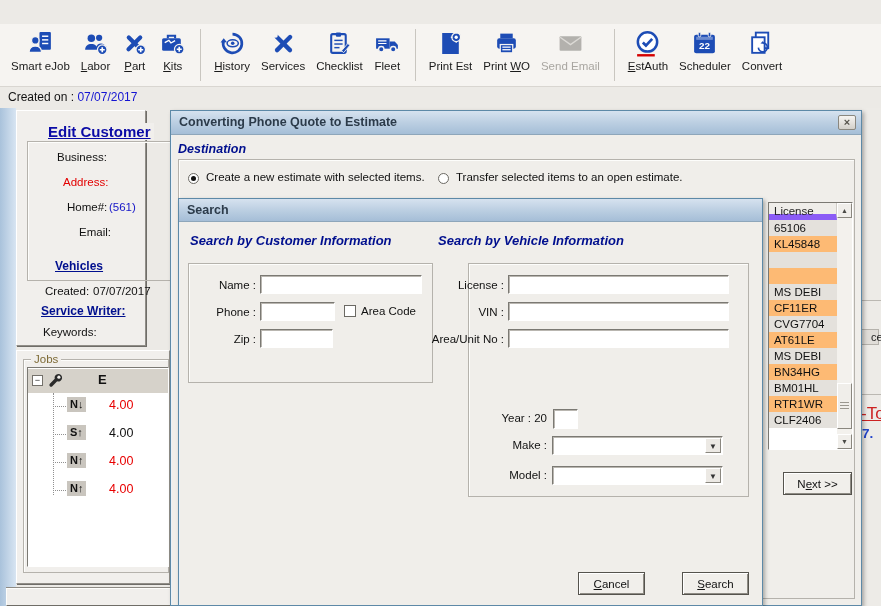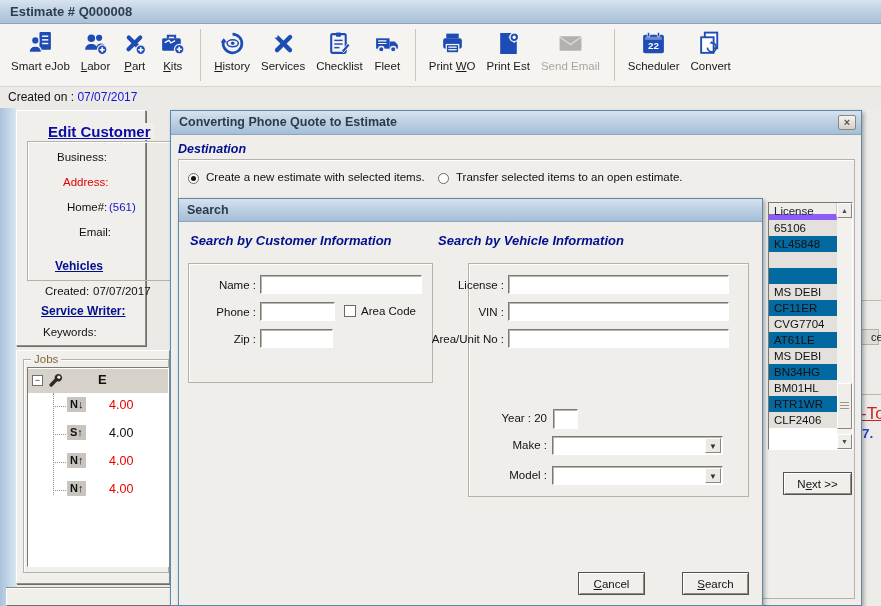--- a/index.html
+++ b/index.html
@@ -92,39 +92,36 @@
   .btn3{position:absolute;background:#f1efeb;border:1px solid #55534d;
     box-shadow:inset 1px 1px 0 #ffffff, inset -1px -1px 0 #8e8b84;
     font-size:11.5px;color:#111;text-align:center;font-family:"Liberation Sans",sans-serif;}
 
   
   .llist{position:absolute;background:#fff;border:1px solid;border-color:#7b7973 #ffffff #ffffff #7b7973;}
   .lhead{position:absolute;left:0;top:0;right:15px;height:17px;background:#efede9;
     border-bottom:6px solid #8b5cf6;border-right:1px solid #cfccc6;
     font-size:11.5px;line-height:16px;padding-left:5px;color:#222;}
   .lrows{position:absolute;left:0;top:17px;right:15px;bottom:0;overflow:hidden;}
-  .lrow{height:16px;font-size:11.5px;line-height:16px;padding-left:5px;color:#111;background:#0369a1;white-space:nowrap;}
+  .lrow{height:16px;font-size:11.5px;line-height:16px;padding-left:5px;color:#111;background:#fdba74;white-space:nowrap;}
   .lrow.alt{background:#e4e1dc;}
   .sbar{position:absolute;right:0;top:0;width:15px;bottom:0;background:#f3f1ed;}
   .sb{position:absolute;left:0;width:15px;height:15px;background:#f0eeea;
     border:1px solid;border-color:#ffffff #8a877f #8a877f #ffffff;
     font-size:7px;color:#4a4a46;text-align:center;line-height:13px;}
   .sthumb{position:absolute;left:0;width:15px;background:#f0eeea;
     border:1px solid;border-color:#ffffff #8a877f #8a877f #ffffff;}
   .grip{margin:18px auto 0 auto;width:9px;height:8px;
     background:repeating-linear-gradient(180deg,#9a978f 0 1px,transparent 1px 3px);}
 </style>
 </head>
 <body>
 
 <div id="stage">
 
-  <div class="titlebar">
-    <span>Estimate # Q000008</span>
-  </div>
 
   <div class="toolbar">
       <div class="tbtn">
         <div class="ticon">
           <svg viewBox="0 0 26 26" width="27" height="27">
             <rect x="12" y="2" width="11" height="17" rx="1" fill="#1d4cb5"></rect>
             <g stroke="#fff" stroke-width="1.4">
               <line x1="14.5" y1="6" x2="20.5" y2="6"></line>
               <line x1="14.5" y1="9.5" x2="20.5" y2="9.5"></line>
               <line x1="14.5" y1="13" x2="20.5" y2="13"></line>
@@ -214,60 +211,70 @@
             <path d="M2 8h13v10H2z" fill="#1d4cb5"></path>
             <path d="M15 11h5l3 3.5V18h-8z" fill="#1d4cb5"></path>
             <circle cx="7" cy="18.5" r="2.6" fill="#1d4cb5" stroke="#f6f4f1" stroke-width="1.3"></circle>
             <circle cx="18.5" cy="18.5" r="2.6" fill="#1d4cb5" stroke="#f6f4f1" stroke-width="1.3"></circle>
             <path d="M4 10.5h8M4 13h8" stroke="#fff" stroke-width="1.2"></path>
           </svg>
         </div>
         <div class="tlabel">Fleet</div>
       </div>
       <div class="tsep"></div>
-      <div class="tbtn">
-        <div class="ticon">
-          <svg viewBox="0 0 26 26" width="27" height="27">
-            <rect x="4" y="8" width="18" height="10" rx="2" fill="#1d4cb5"></rect>
-            <rect x="7" y="3.5" width="12" height="4.5" fill="#1d4cb5"></rect>
-            <rect x="7" y="14" width="12" height="8" fill="#1d4cb5" stroke="#f6f4f1" stroke-width="1.2"></rect>
-            <g stroke="#fff" stroke-width="1.2">
-              <line x1="9" y1="16.5" x2="17" y2="16.5"></line>
-              <line x1="9" y1="19" x2="17" y2="19"></line>
-            </g>
-          </svg>
-        </div>
-        <div class="tlabel">Print <u>W</u>O</div>
-      </div>
       <div class="tbtn">
         <div class="ticon">
           <svg viewBox="0 0 26 26" width="27" height="27">
             <path d="M5 3h11l5 5v15H5z" fill="#1d4cb5"></path>
             <circle cx="18.5" cy="7" r="4.2" fill="#1d4cb5" stroke="#f6f4f1" stroke-width="1.2"></circle>
             <circle cx="18.5" cy="7" r="1.6" fill="#fff"></circle>
             <g stroke="#f6f4f1" stroke-width="1.3">
               <line x1="18.5" y1="1.8" x2="18.5" y2="3.4"></line>
               <line x1="18.5" y1="10.6" x2="18.5" y2="12.2"></line>
               <line x1="13.3" y1="7" x2="14.9" y2="7"></line>
               <line x1="22.1" y1="7" x2="23.7" y2="7"></line>
             </g>
           </svg>
         </div>
         <div class="tlabel">Print Est</div>
       </div>
+      <div class="tbtn">
+        <div class="ticon">
+          <svg viewBox="0 0 26 26" width="27" height="27">
+            <rect x="4" y="8" width="18" height="10" rx="2" fill="#1d4cb5"></rect>
+            <rect x="7" y="3.5" width="12" height="4.5" fill="#1d4cb5"></rect>
+            <rect x="7" y="14" width="12" height="8" fill="#1d4cb5" stroke="#f6f4f1" stroke-width="1.2"></rect>
+            <g stroke="#fff" stroke-width="1.2">
+              <line x1="9" y1="16.5" x2="17" y2="16.5"></line>
+              <line x1="9" y1="19" x2="17" y2="19"></line>
+            </g>
+          </svg>
+        </div>
+        <div class="tlabel">Print <u>W</u>O</div>
+      </div>
       <div class="tbtn disabled">
         <div class="ticon">
           <svg viewBox="0 0 26 26" width="27" height="27">
             <rect x="2.5" y="6" width="21" height="14" rx="1" fill="#b3b1ad"></rect>
             <path d="M3 7l10 7L23 7" fill="none" stroke="#dcdad6" stroke-width="1.4"></path>
           </svg>
         </div>
         <div class="tlabel">Send Email</div>
       </div>
       <div class="tsep"></div>
+      <div class="tbtn">
+        <div class="ticon">
+          <svg viewBox="0 0 26 26" width="27" height="27">
+            <circle cx="13" cy="11.5" r="9.3" fill="#fff" stroke="#1d4cb5" stroke-width="2.4"></circle>
+            <path d="M8.5 12l3 3 6-6.5" fill="none" stroke="#1d4cb5" stroke-width="2.6"></path>
+            <rect x="3" y="23.2" width="17" height="2.3" fill="#d40000"></rect>
+          </svg>
+        </div>
+        <div class="tlabel"><u>E</u>stAuth</div>
+      </div>
       <div class="tbtn">
         <div class="ticon">
           <svg viewBox="0 0 26 26" width="27" height="27">
             <rect x="3" y="4.5" width="20" height="18" rx="2" fill="#1d4cb5"></rect>
             <rect x="5" y="6.5" width="16" height="3" fill="#fff" opacity="0.35"></rect>
             <rect x="7" y="2.5" width="2.4" height="4" rx="1" fill="#1d4cb5" stroke="#f6f4f1" stroke-width="0.8"></rect>
             <rect x="16.6" y="2.5" width="2.4" height="4" rx="1" fill="#1d4cb5" stroke="#f6f4f1" stroke-width="0.8"></rect>
             <text x="13" y="18.5" text-anchor="middle" font-size="9.5" font-weight="bold" fill="#fff" font-family="Liberation Sans,sans-serif">22</text>
           </svg>
         </div>

